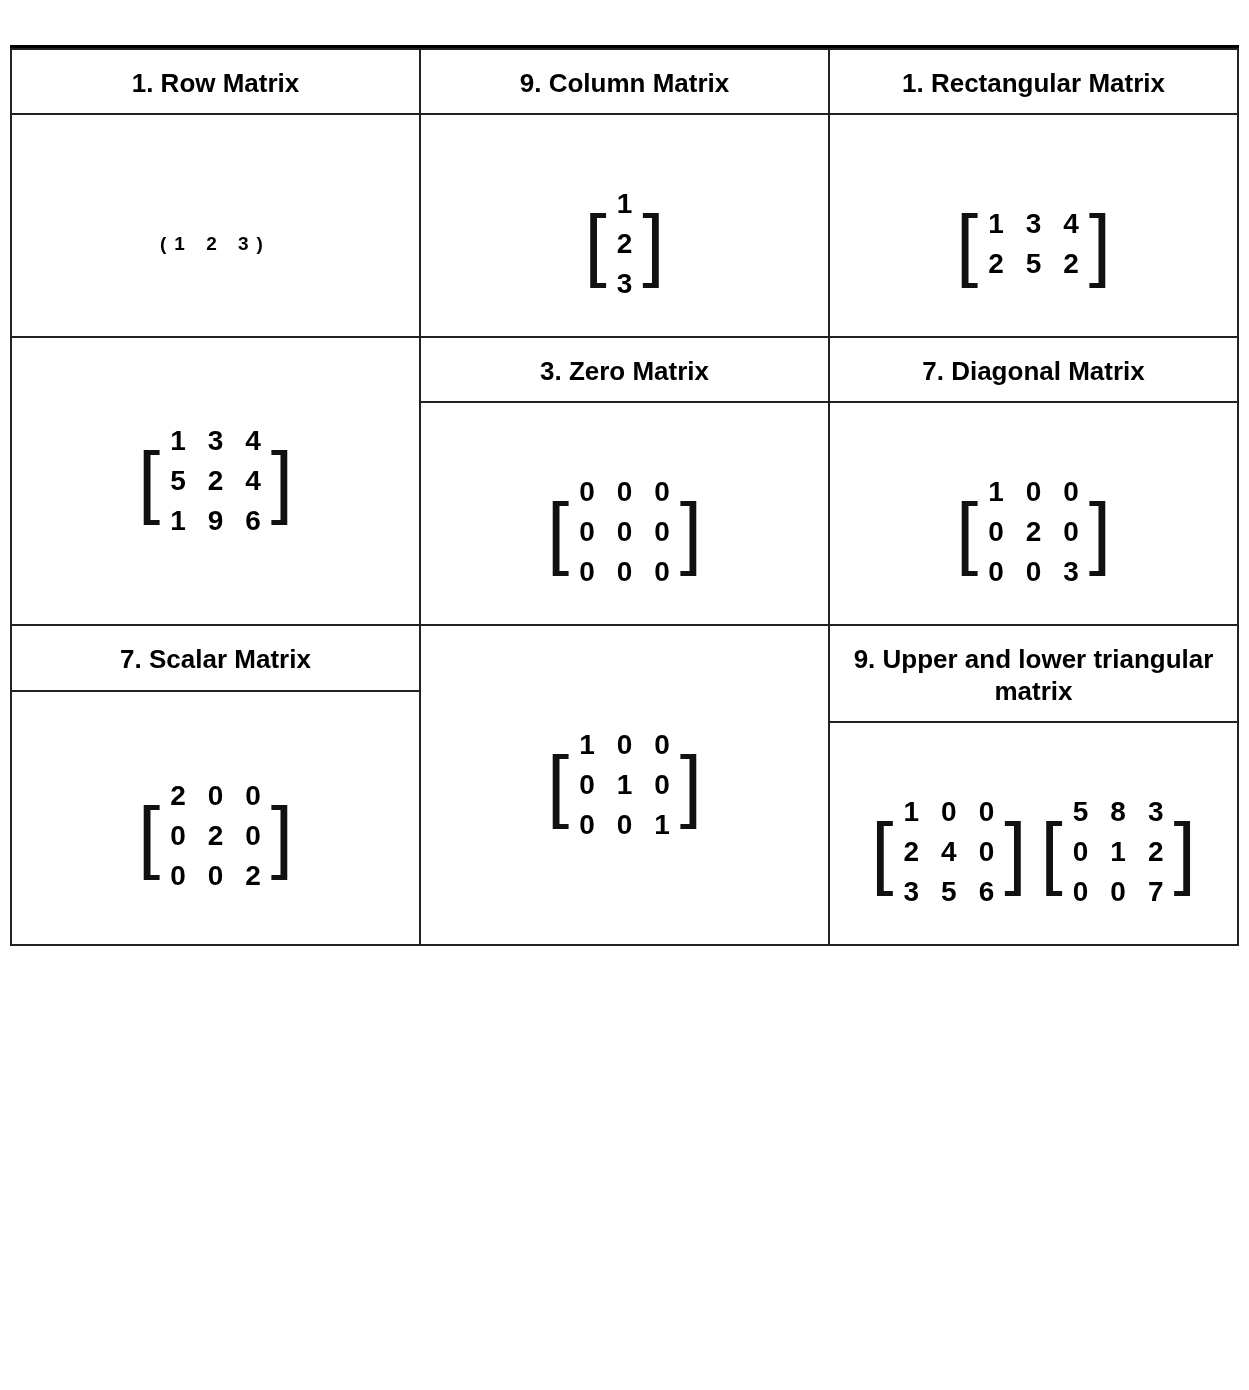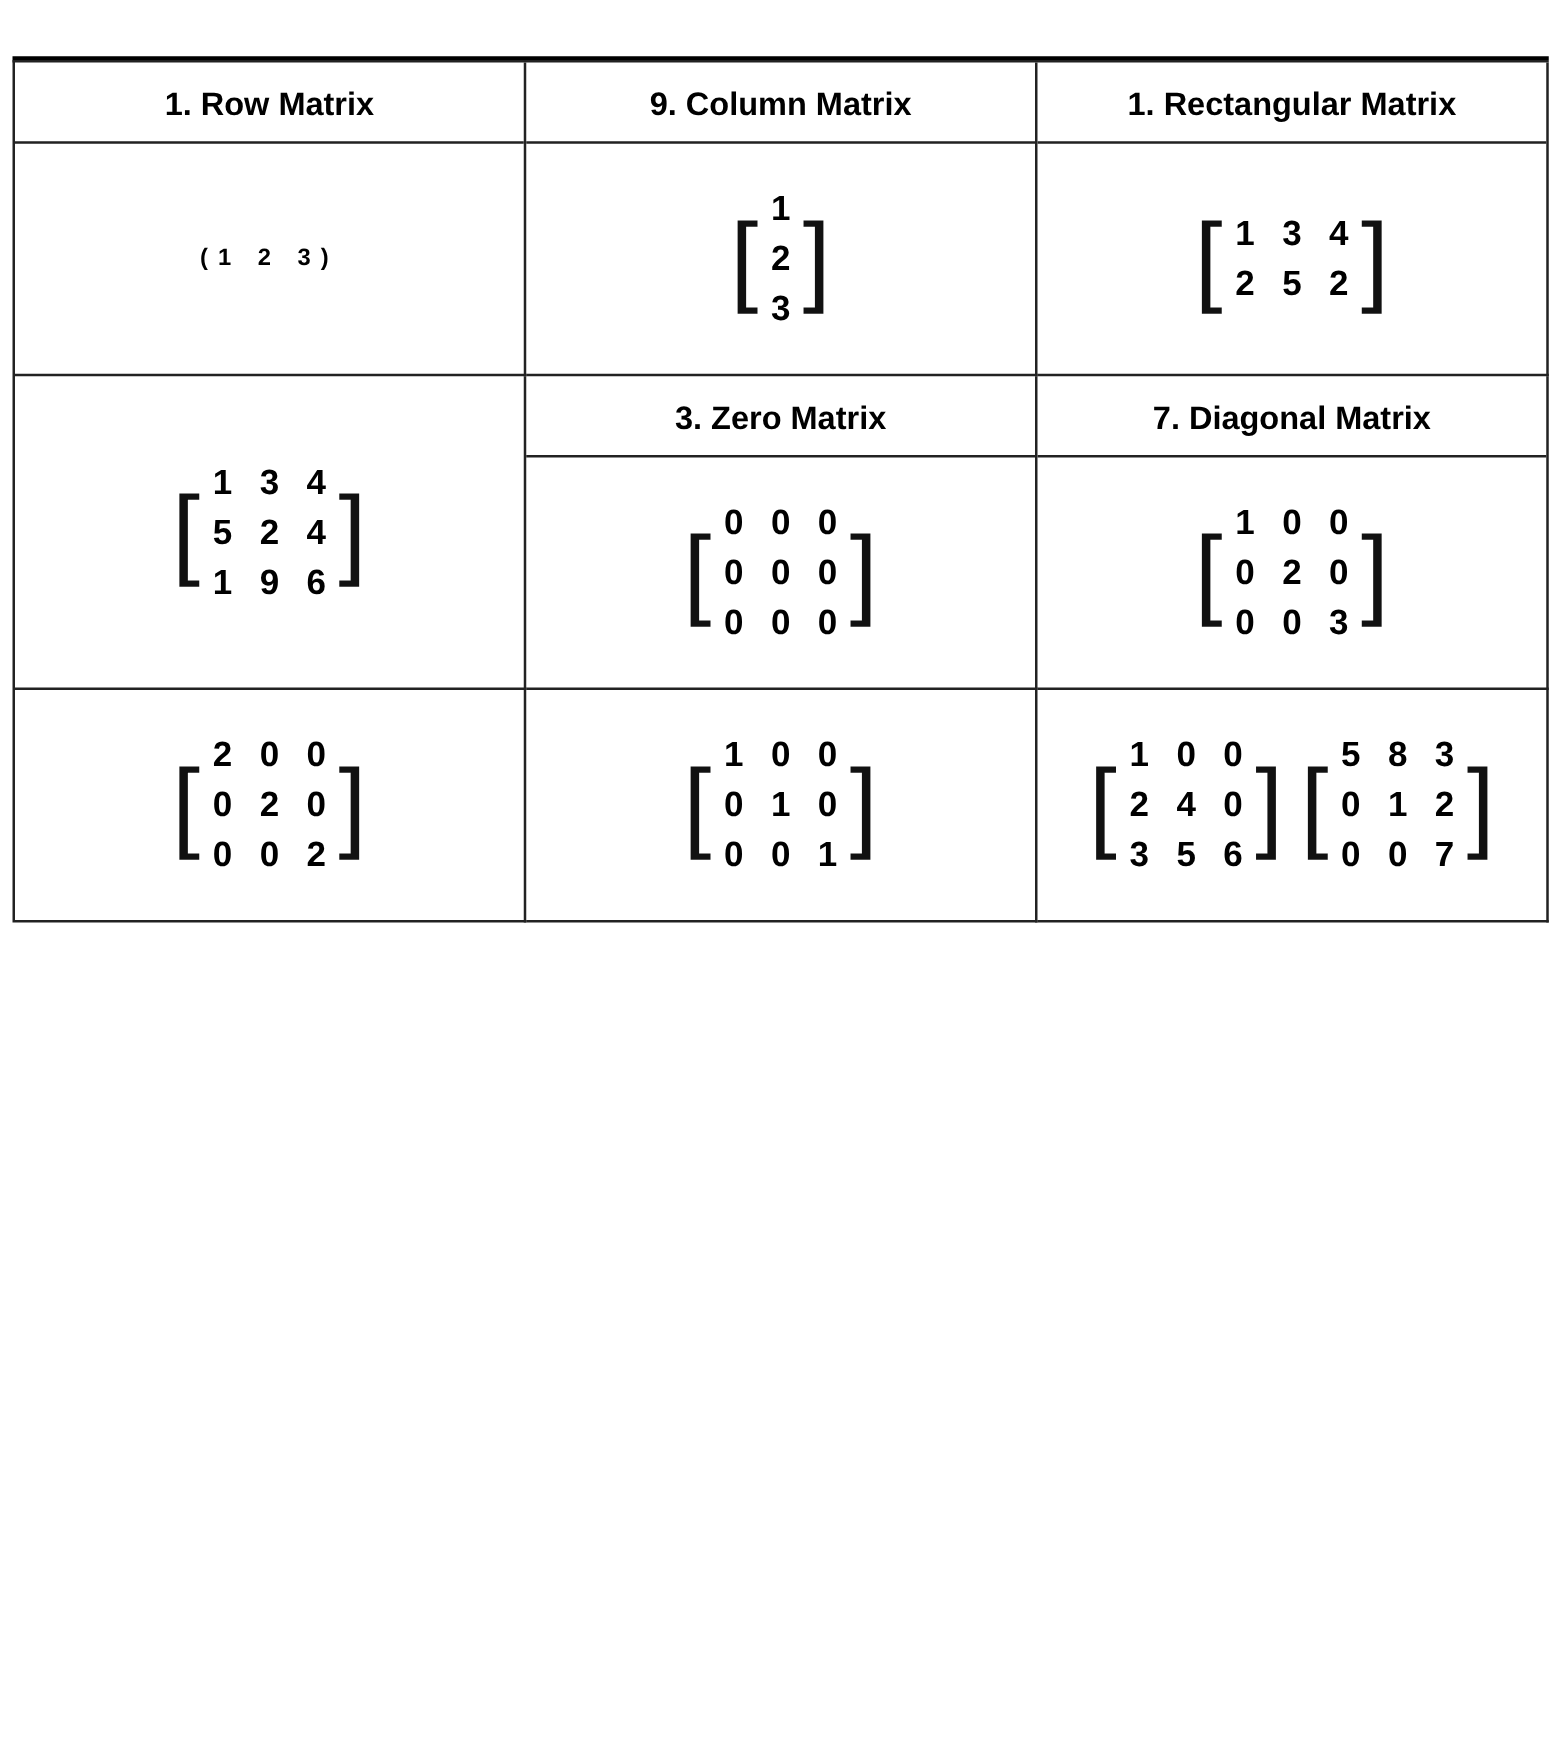--- a/index.html
+++ b/index.html
@@ -27,20 +27,21 @@
       grid-template-columns: 1fr 1fr 1fr;
       width: 100%;
       border-left: 2px solid #222;
       border-top: 2px solid #222;
     }
     .cell {
       border-right: 2px solid #222;
       border-bottom: 2px solid #222;
       display: flex;
       flex-direction: column;
+      gap: 37px;
     }
     .cell-title {
       font-size: 26px;
       font-weight: 900;
       text-align: center;
       padding: 18px 10px 14px 10px;
       border-bottom: 2px solid #222;
       line-height: 1.2;
     }
     .cell-content {
@@ -192,60 +193,62 @@
             <span>0</span>
             <span>0</span>
             <span>0</span>
             <span>3</span>
           </div>
       <span class="bracket bracket-right"></span>
     </div>
     </div>
   </div>
     <div class="cell">
-    <div class="cell-content">
-
-    <div class="matrix-wrap">
-      <span class="bracket bracket-left"></span>
-      <div class="matrix-grid matrix-3col">
-            <span>2</span>
-            <span>0</span>
-            <span>0</span>
-            <span>0</span>
-            <span>2</span>
-            <span>0</span>
-            <span>0</span>
-            <span>0</span>
-            <span>2</span>
-          </div>
-      <span class="bracket bracket-right"></span>
-    </div>
-    </div>
-  </div>
-    <div class="cell">
-    <div class="cell-content">
-
-    <div class="matrix-wrap">
-      <span class="bracket bracket-left"></span>
-      <div class="matrix-grid matrix-3col">
-            <span>1</span>
-            <span>0</span>
-            <span>0</span>
-            <span>0</span>
-            <span>1</span>
-            <span>0</span>
-            <span>0</span>
-            <span>0</span>
-            <span>1</span>
-          </div>
-      <span class="bracket bracket-right"></span>
-    </div>
-    </div>
-  </div>
-    <div class="cell">
+    <div class="cell-title">7. Scalar Matrix</div>
+    <div class="cell-content">
+
+    <div class="matrix-wrap">
+      <span class="bracket bracket-left"></span>
+      <div class="matrix-grid matrix-3col">
+            <span>2</span>
+            <span>0</span>
+            <span>0</span>
+            <span>0</span>
+            <span>2</span>
+            <span>0</span>
+            <span>0</span>
+            <span>0</span>
+            <span>2</span>
+          </div>
+      <span class="bracket bracket-right"></span>
+    </div>
+    </div>
+  </div>
+    <div class="cell">
+    <div class="cell-content">
+
+    <div class="matrix-wrap">
+      <span class="bracket bracket-left"></span>
+      <div class="matrix-grid matrix-3col">
+            <span>1</span>
+            <span>0</span>
+            <span>0</span>
+            <span>0</span>
+            <span>1</span>
+            <span>0</span>
+            <span>0</span>
+            <span>0</span>
+            <span>1</span>
+          </div>
+      <span class="bracket bracket-right"></span>
+    </div>
+    </div>
+  </div>
+    <div class="cell">
+    <div class="cell-title">9. Upper and lower triangular matrix</div>
     <div class="cell-content">
 
     <div class="double-matrix">
 
     <div class="matrix-wrap">
       <span class="bracket bracket-left"></span>
       <div class="matrix-grid matrix-3col">
               <span>1</span>
               <span>0</span>
               <span>0</span>

